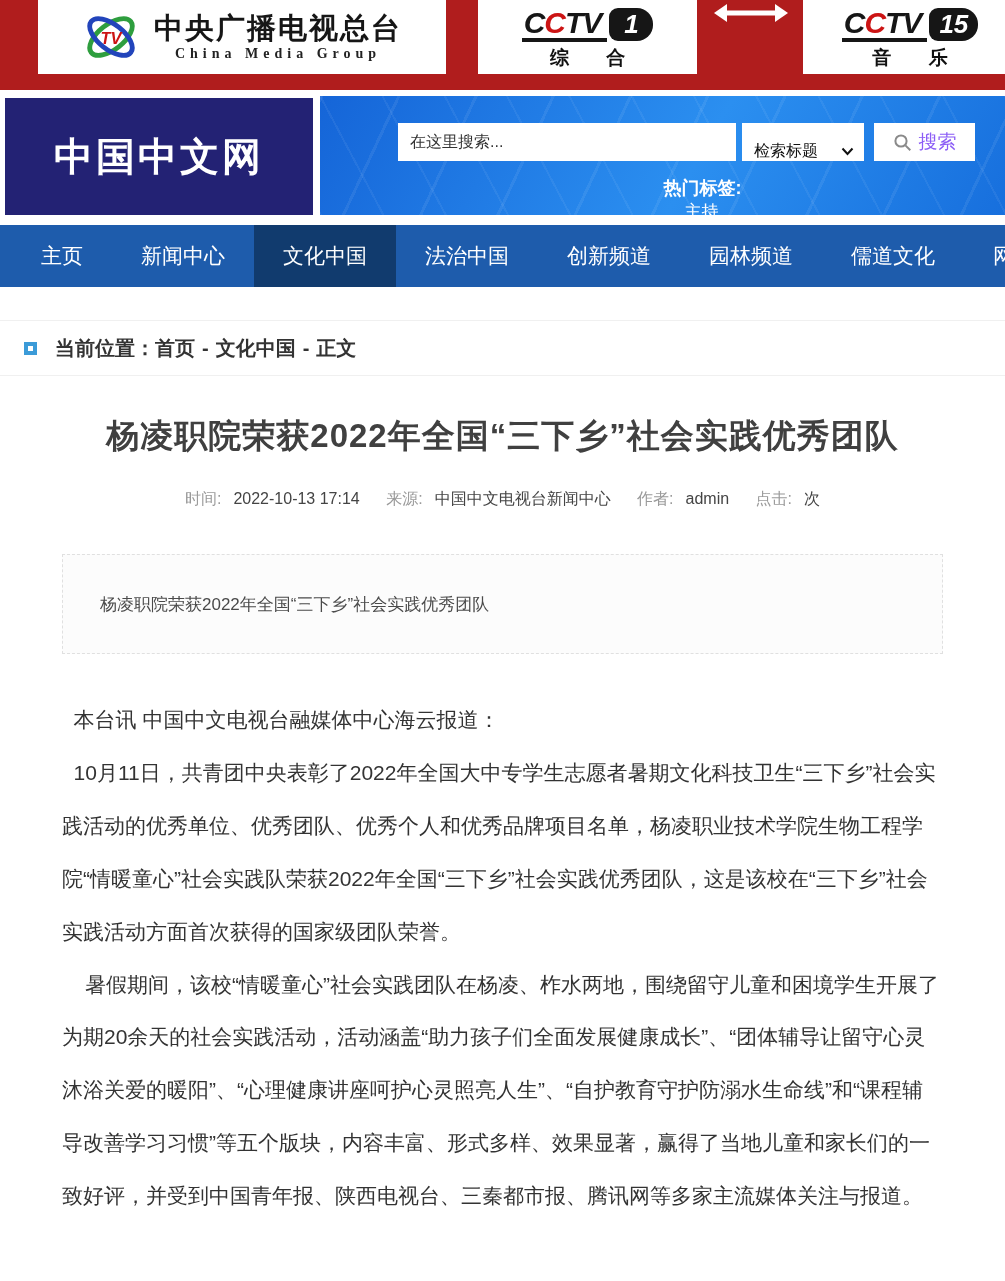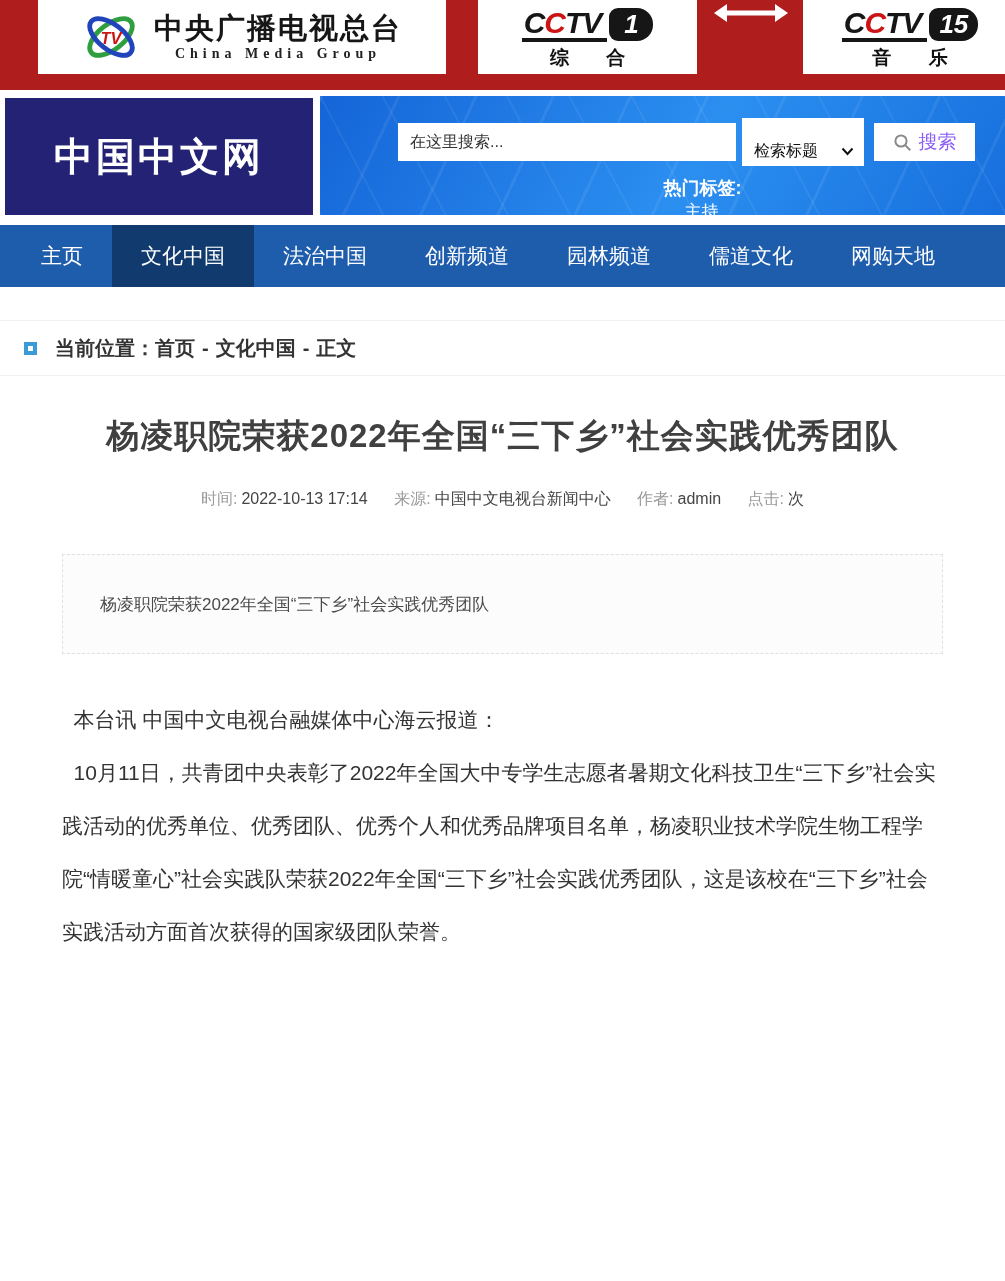--- a/index.html
+++ b/index.html
@@ -34,42 +34,42 @@
   .site-domain{font-size:31px;font-weight:bold;letter-spacing:1px;margin-top:4px;color:#f2f2ff;}
   .site-domain .red{color:var(--domain-red,#e03030);}
   .header-banner{flex:1;height:119px;position:relative;overflow:hidden;
     background:
       repeating-linear-gradient(115deg,rgba(255,255,255,.07) 0 3px,rgba(255,255,255,0) 3px 70px),
       repeating-linear-gradient(62deg,rgba(255,255,255,.06) 0 2px,rgba(255,255,255,0) 2px 55px),
       linear-gradient(120deg,var(--banner-blue-a,#1565d8) 0%,var(--banner-blue-b,#2b8ff0) 55%,#176fdd 100%);}
   .search-row{display:flex;align-items:center;gap:6px;margin:27px 0 0 78px;height:38px;border-radius:9px;}
   .search-input{width:338px;height:38px;border:none;outline:none;padding:0 12px;font-size:16px;color:#222;background:#fff;font-family:inherit;}
   .search-input::placeholder{color:#333;opacity:1;}
-  .search-filter{width:122px;height:48px;background:#fff;display:flex;align-items:center;justify-content:space-between;padding:18px 10px 0 12px;font-size:16px;color:#111;cursor:pointer;}
+  .search-filter{width:122px;height:38px;background:#fff;display:flex;align-items:center;justify-content:space-between;padding:18px 10px 0 12px;font-size:16px;color:#111;cursor:pointer;}
   .search-btn{width:101px;height:38px;margin-left:4px;background:#fff;border:none;display:flex;align-items:center;justify-content:center;gap:7px;font-size:19px;color:#8b5cf6;cursor:pointer;font-family:inherit;}
   .tags-row{display:flex;align-items:center;margin:15px 0 0 100px;color:#fff;font-size:17px;flex-direction:column;}
   .tags-label{font-weight:bold;font-size:18px;margin-right:20px;}
   .tag-link{color:#fff;text-decoration:none;margin-right:22px;cursor:pointer;}
   
   .main-nav{margin-top:10px;height:62px;background:var(--nav-blue,#1e5cac);display:flex;overflow:hidden;}
   .nav-item{height:62px;display:flex;align-items:center;padding:0 29px;color:#fff;font-size:21px;cursor:pointer;white-space:nowrap;}
   .nav-item:first-child{margin-left:12px;}
   .nav-item.active{background:var(--nav-active,#113b6e);}
   
   .breadcrumb-bar{margin-top:33px;height:56px;border-top:1px solid #f0f0f0;border-bottom:1px solid #f0f0f0;display:flex;align-items:center;padding-left:24px;}
   .crumb-icon{width:13px;height:13px;background:var(--crumb-blue,#3b9bd8);display:flex;align-items:center;justify-content:center;margin-right:18px;}
   .crumb-icon::after{content:"";width:5px;height:5px;background:#fff;display:block;}
   .crumb-label,.crumb-part,.crumb-sep{font-size:20px;font-weight:bold;color:#333;}
   .crumb-part{text-decoration:none;cursor:pointer;}
   .crumb-sep{margin:0 7px;}
   
   .article-title{margin:38px 30px 0;text-align:center;font-size:33px;font-weight:600;color:#404040;letter-spacing:1px;}
   .article-meta{margin-top:30px;text-align:center;font-size:16px;color:#999;}
   .article-meta .m-label{color:#9a9a9a;text-align:center;}
-  .article-meta .m-value{color:#444;margin-left:4px;}
+  .article-meta .m-value{color:#444;margin-left:12px;}
   .article-meta .m-group{margin:0 11px;}
   .summary-box{margin:44px 62px 0;border:1px dashed #e0e0e0;background:#fcfcfc;padding:38px 30px 37px 37px;}
   .summary-text{font-size:17px;color:#4a4a4a;}
   .article-body{margin:40px 62px 0;font-size:21px;color:#333;line-height:2.52;}
   .article-body p{text-indent:.55em;}
   .article-body p:nth-child(3){text-indent:1.1em;}
 </style>
 </head>
 <body>
 
@@ -144,20 +144,21 @@
       <a class="tag-link">官员</a>
       <a class="tag-link">家居</a>
       <a class="tag-link">历史</a>
       <a class="tag-link">全国</a>
     </div>
   </div>
 </div>
 
 <nav class="main-nav">
   <div class="nav-item">主页</div>
+  <div class="nav-item">新闻中心</div>
   <div class="nav-item active">文化中国</div>
   <div class="nav-item">法治中国</div>
   <div class="nav-item">创新频道</div>
   <div class="nav-item">园林频道</div>
   <div class="nav-item">儒道文化</div>
   <div class="nav-item">网购天地</div>
 </nav>
 
 <div class="breadcrumb-bar">
   <span class="crumb-icon"></span>
@@ -178,13 +179,14 @@
   <span class="m-group"><span class="m-label">点击:</span><span class="m-value">次</span></span>
 </div>
 
 <div class="summary-box">
   <p class="summary-text">杨凌职院荣获2022年全国“三下乡”社会实践优秀团队</p>
 </div>
 
 <div class="article-body">
   <p>本台讯 中国中文电视台融媒体中心海云报道：</p>
   <p>10月11日，共青团中央表彰了2022年全国大中专学生志愿者暑期文化科技卫生“三下乡”社会实践活动的优秀单位、优秀团队、优秀个人和优秀品牌项目名单，杨凌职业技术学院生物工程学院“情暖童心”社会实践队荣获2022年全国“三下乡”社会实践优秀团队，这是该校在“三下乡”社会实践活动方面首次获得的国家级团队荣誉。</p>
+  <p>暑假期间，该校“情暖童心”社会实践团队在杨凌、柞水两地，围绕留守儿童和困境学生开展了为期20余天的社会实践活动，活动涵盖“助力孩子们全面发展健康成长”、“团体辅导让留守心灵沐浴关爱的暖阳”、“心理健康讲座呵护心灵照亮人生”、“自护教育守护防溺水生命线”和“课程辅导改善学习习惯”等五个版块，内容丰富、形式多样、效果显著，赢得了当地儿童和家长们的一致好评，并受到中国青年报、陕西电视台、三秦都市报、腾讯网等多家主流媒体关注与报道。</p>
 </div>
 
 </body></html>

